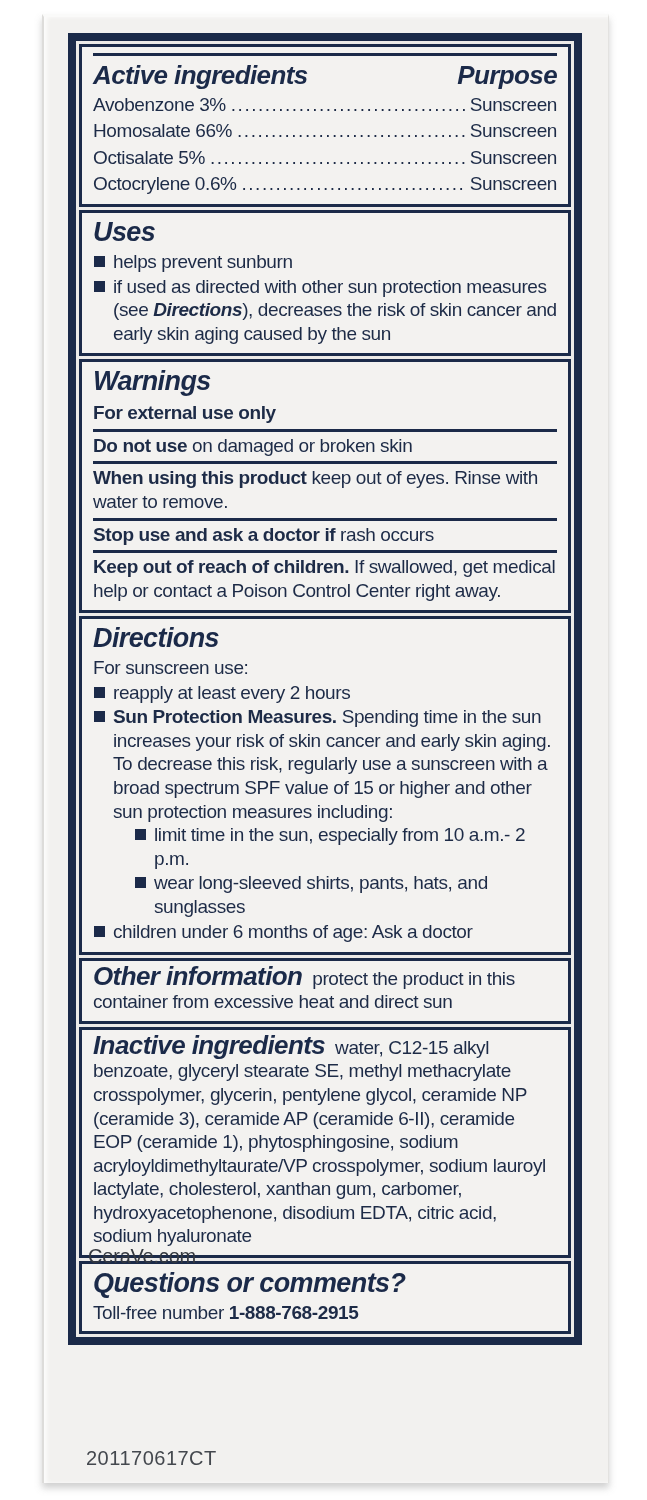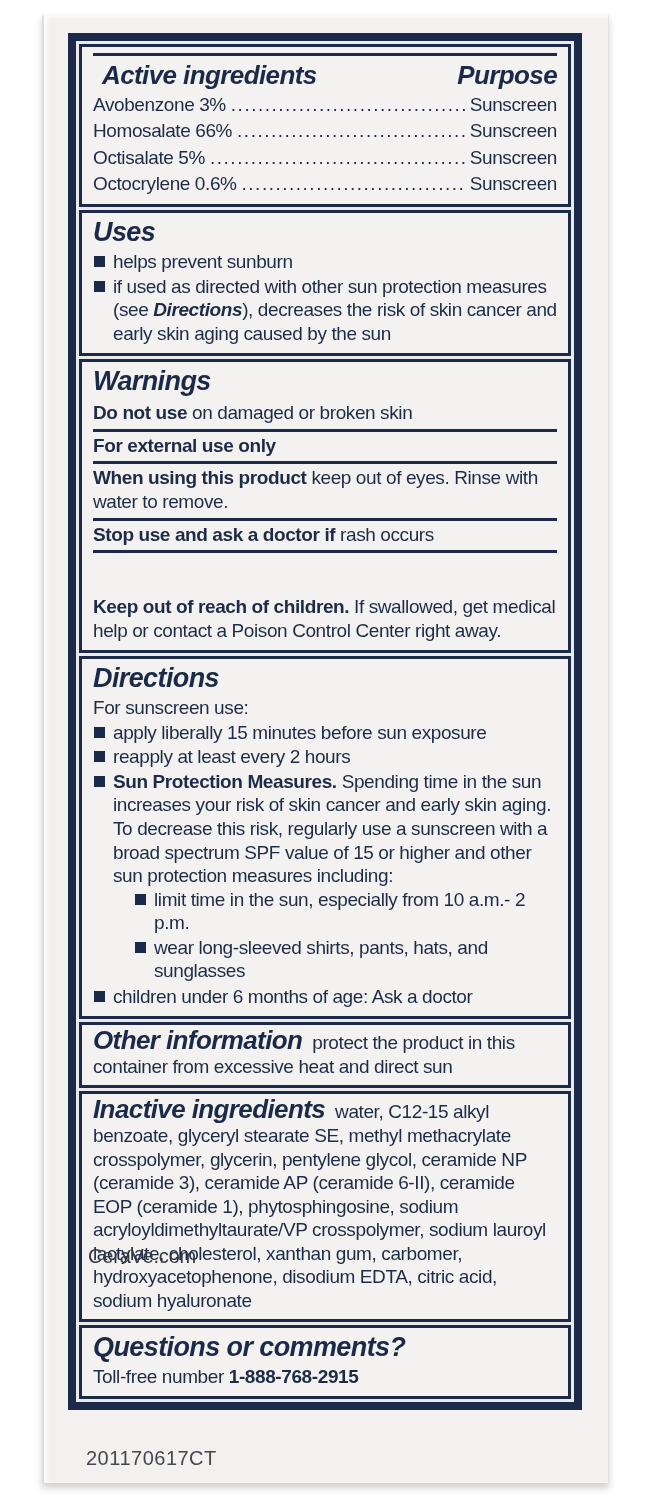--- a/index.html
+++ b/index.html
@@ -32,35 +32,35 @@
   }
   .title-rule{height:3px;background:#1b2a49;margin:3px 0 3px 0;}
   .h2{
     font-size:27px;font-weight:700;font-style:italic;letter-spacing:-0.6px;
     line-height:1.15;color:#1b2a49;margin:1px 0 2px 0;
   }
   .inline-h{
     font-size:26px;font-weight:700;font-style:italic;letter-spacing:-0.6px;
     line-height:.95;color:#1b2a49;padding-right:5px;
   }
-  .ai-head{display:flex;justify-content:space-between;align-items:flex-end;margin:2px 0 1px 9px;}
+  .ai-head{display:flex;justify-content:space-between;align-items:flex-end;margin:2px 0 1px 0;}
   .ai-head .h3{font-size:26px;font-weight:700;font-style:italic;letter-spacing:-0.6px;color:#1b2a49;}
   .ai-row{display:flex;align-items:baseline;line-height:1.38;}
   .ai-name{white-space:nowrap;}
   .ai-leader{flex:1;overflow:hidden;white-space:nowrap;margin:0 5px;}
   .ai-leader::after{content:"......................................................................................";letter-spacing:1.5px;color:#1d2b47;}
   .ai-purpose{white-space:nowrap;}
   ul.blist{list-style:none;margin:1px 0 0 0;padding:0;}
   li.bullet{display:flex;margin:0 0 1px 0;}
   .sq{width:11px;height:11px;background:#1b2a49;flex:0 0 auto;margin:6px 8px 0 1px;}
   .sub{list-style:none;margin:0 0 0 21px;padding:0;}
   .btxt{flex:1;}
   b{font-weight:700;}
   .wrow{border-bottom:3px solid #1b2a49;padding:2px 0 4px 0;}
-  .wrow:last-child{border-bottom:none;padding-bottom:1px;margin-top:40px;}
+  .wrow:last-child{border-bottom:none;padding-bottom:1px;}
   .q-line{margin-top:1px;}
   .footer-site{
     position:absolute;left:44px;top:1228px;font-size:20px;letter-spacing:-0.2px;color:#34383f;
   }
   .footer-code{
     position:absolute;left:42px;top:1430px;font-size:20px;letter-spacing:0.5px;color:#44484e;
   }
 </style>
 </head>
 <body>
@@ -105,35 +105,31 @@
         </li>
         <li class="bullet">
           <span class="sq"></span>
           <span class="btxt"><span>if used as directed with other sun protection measures (see </span><b><i>Directions</i></b><span>), decreases the risk of skin cancer and early skin aging caused by the sun</span></span>
         </li>
       </ul>
     </div>
 
     <div class="sec">
       <div class="h2">Warnings</div>
+      <div class="wrow"><b>For external use only</b><span></span></div>
       <div class="wrow"><b>Do not use</b><span> on damaged or broken skin</span></div>
-      <div class="wrow"><b>For external use only</b><span></span></div>
       <div class="wrow"><b>When using this product</b><span> keep out of eyes. Rinse with water to remove.</span></div>
       <div class="wrow"><b>Stop use and ask a doctor if</b><span> rash occurs</span></div>
       <div class="wrow"><b>Keep out of reach of children.</b><span> If swallowed, get medical help or contact a Poison Control Center right away.</span></div>
     </div>
 
     <div class="sec">
       <div class="h2">Directions</div>
       <div>For sunscreen use:</div>
       <ul class="blist">
-        <li class="bullet">
-          <span class="sq"></span>
-          <span class="btxt">apply liberally 15 minutes before sun exposure</span>
-        </li>
         <li class="bullet">
           <span class="sq"></span>
           <span class="btxt">reapply at least every 2 hours</span>
         </li>
         <li class="bullet">
           <span class="sq"></span>
           <span class="btxt">
             <span><b>Sun Protection Measures.</b><span> Spending time in the sun increases your risk of skin cancer and early skin aging. To decrease this risk, regularly use a sunscreen with a broad spectrum SPF value of 15 or higher and other sun protection measures including:</span></span>
             <ul class="sub">
               <li class="bullet">

